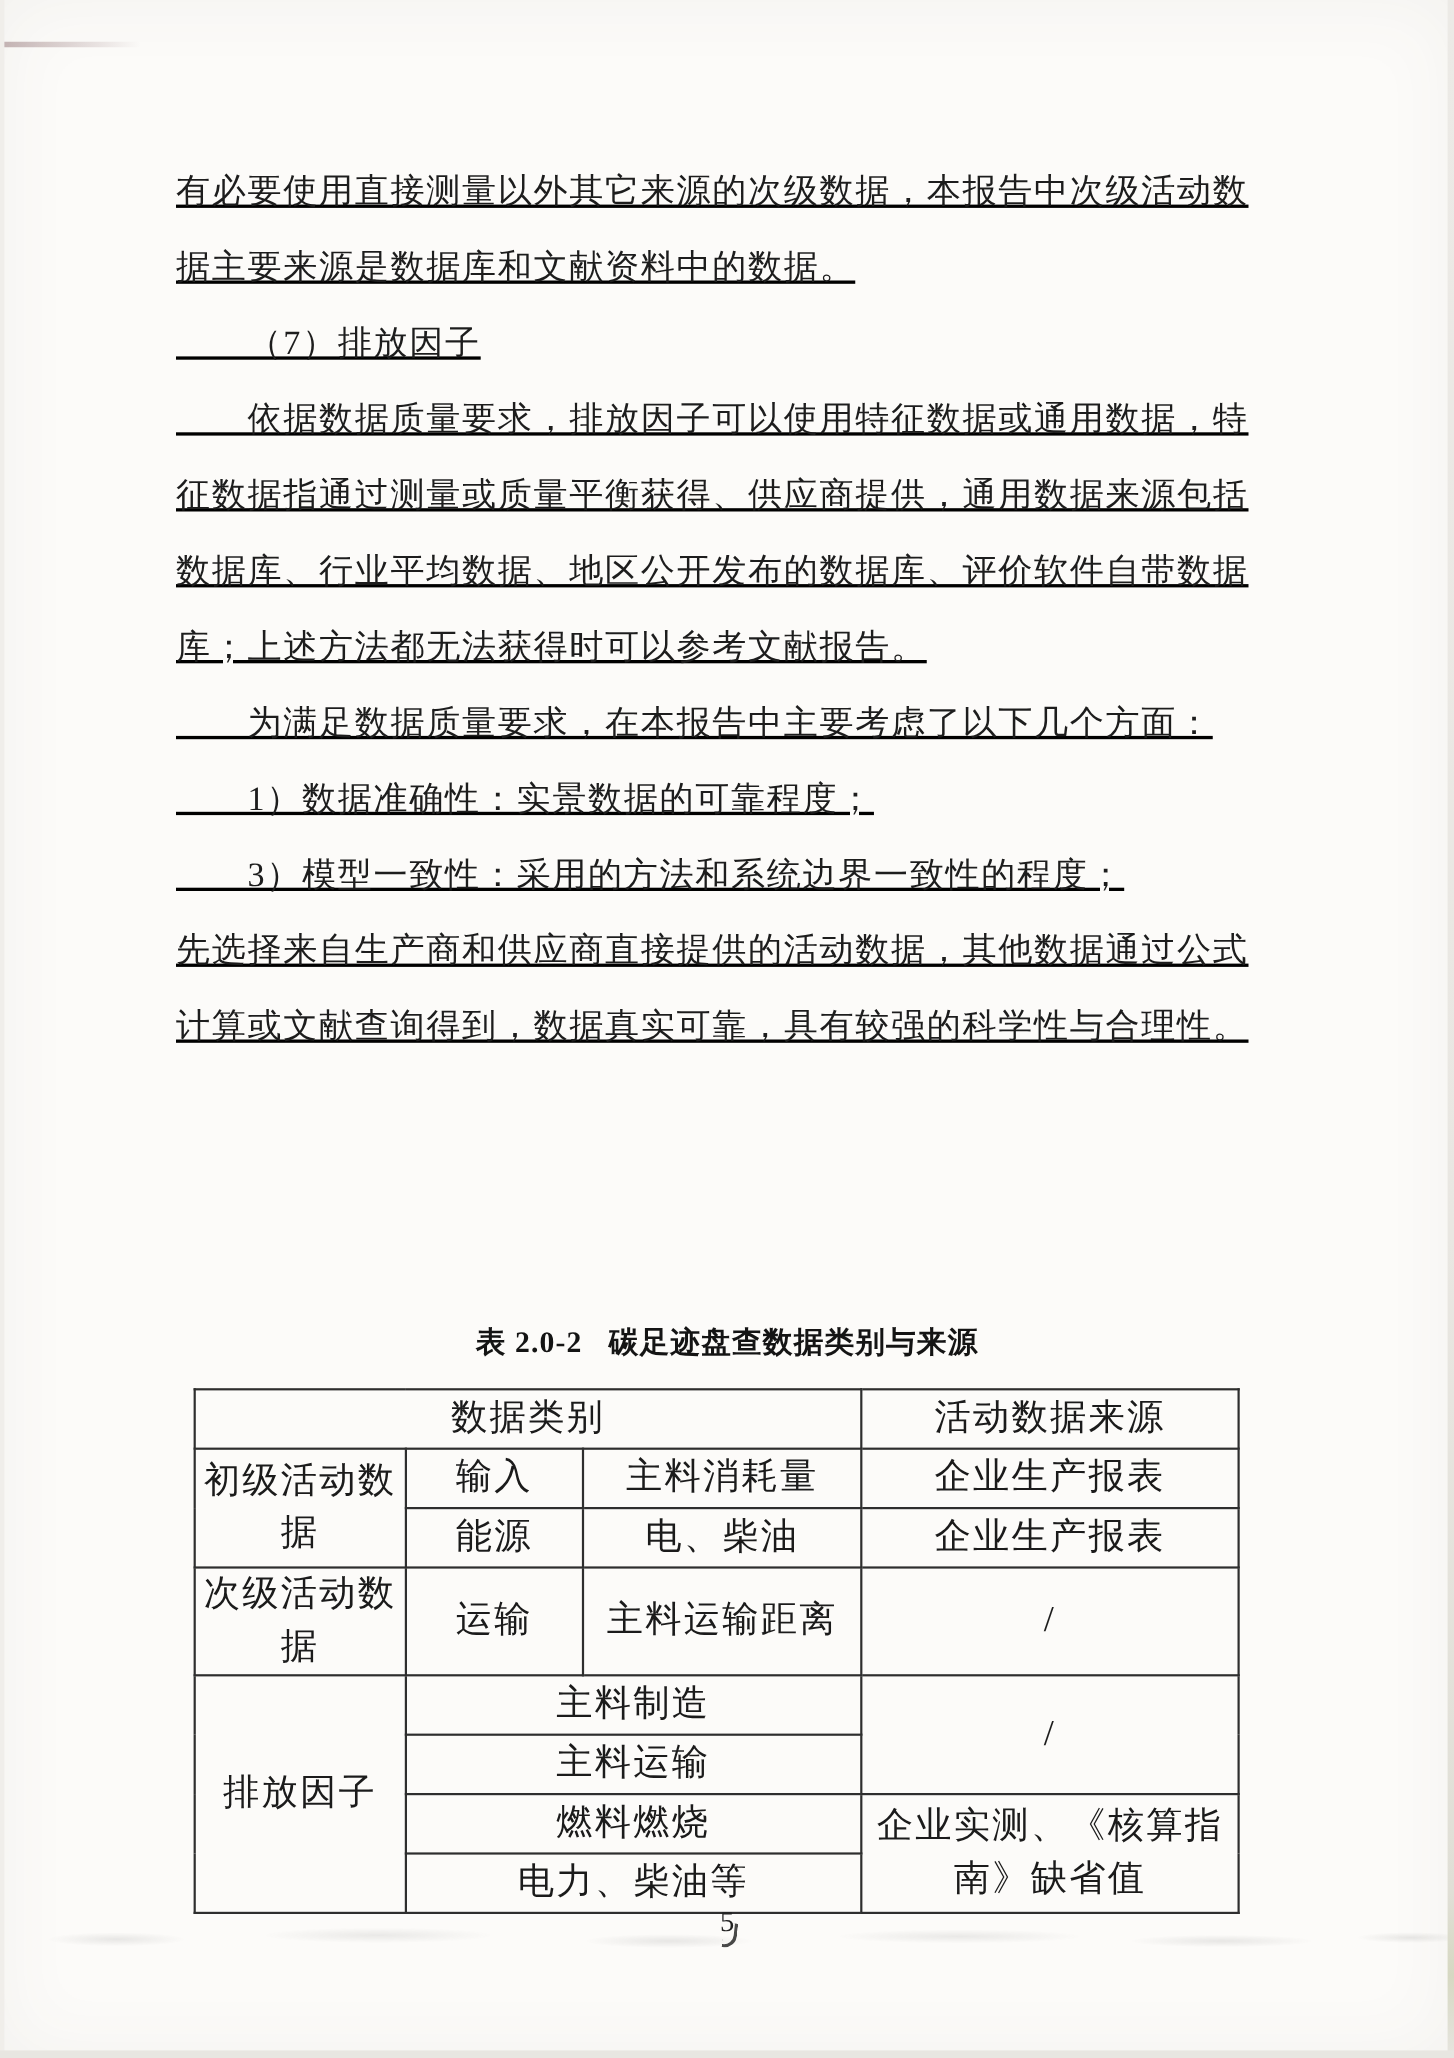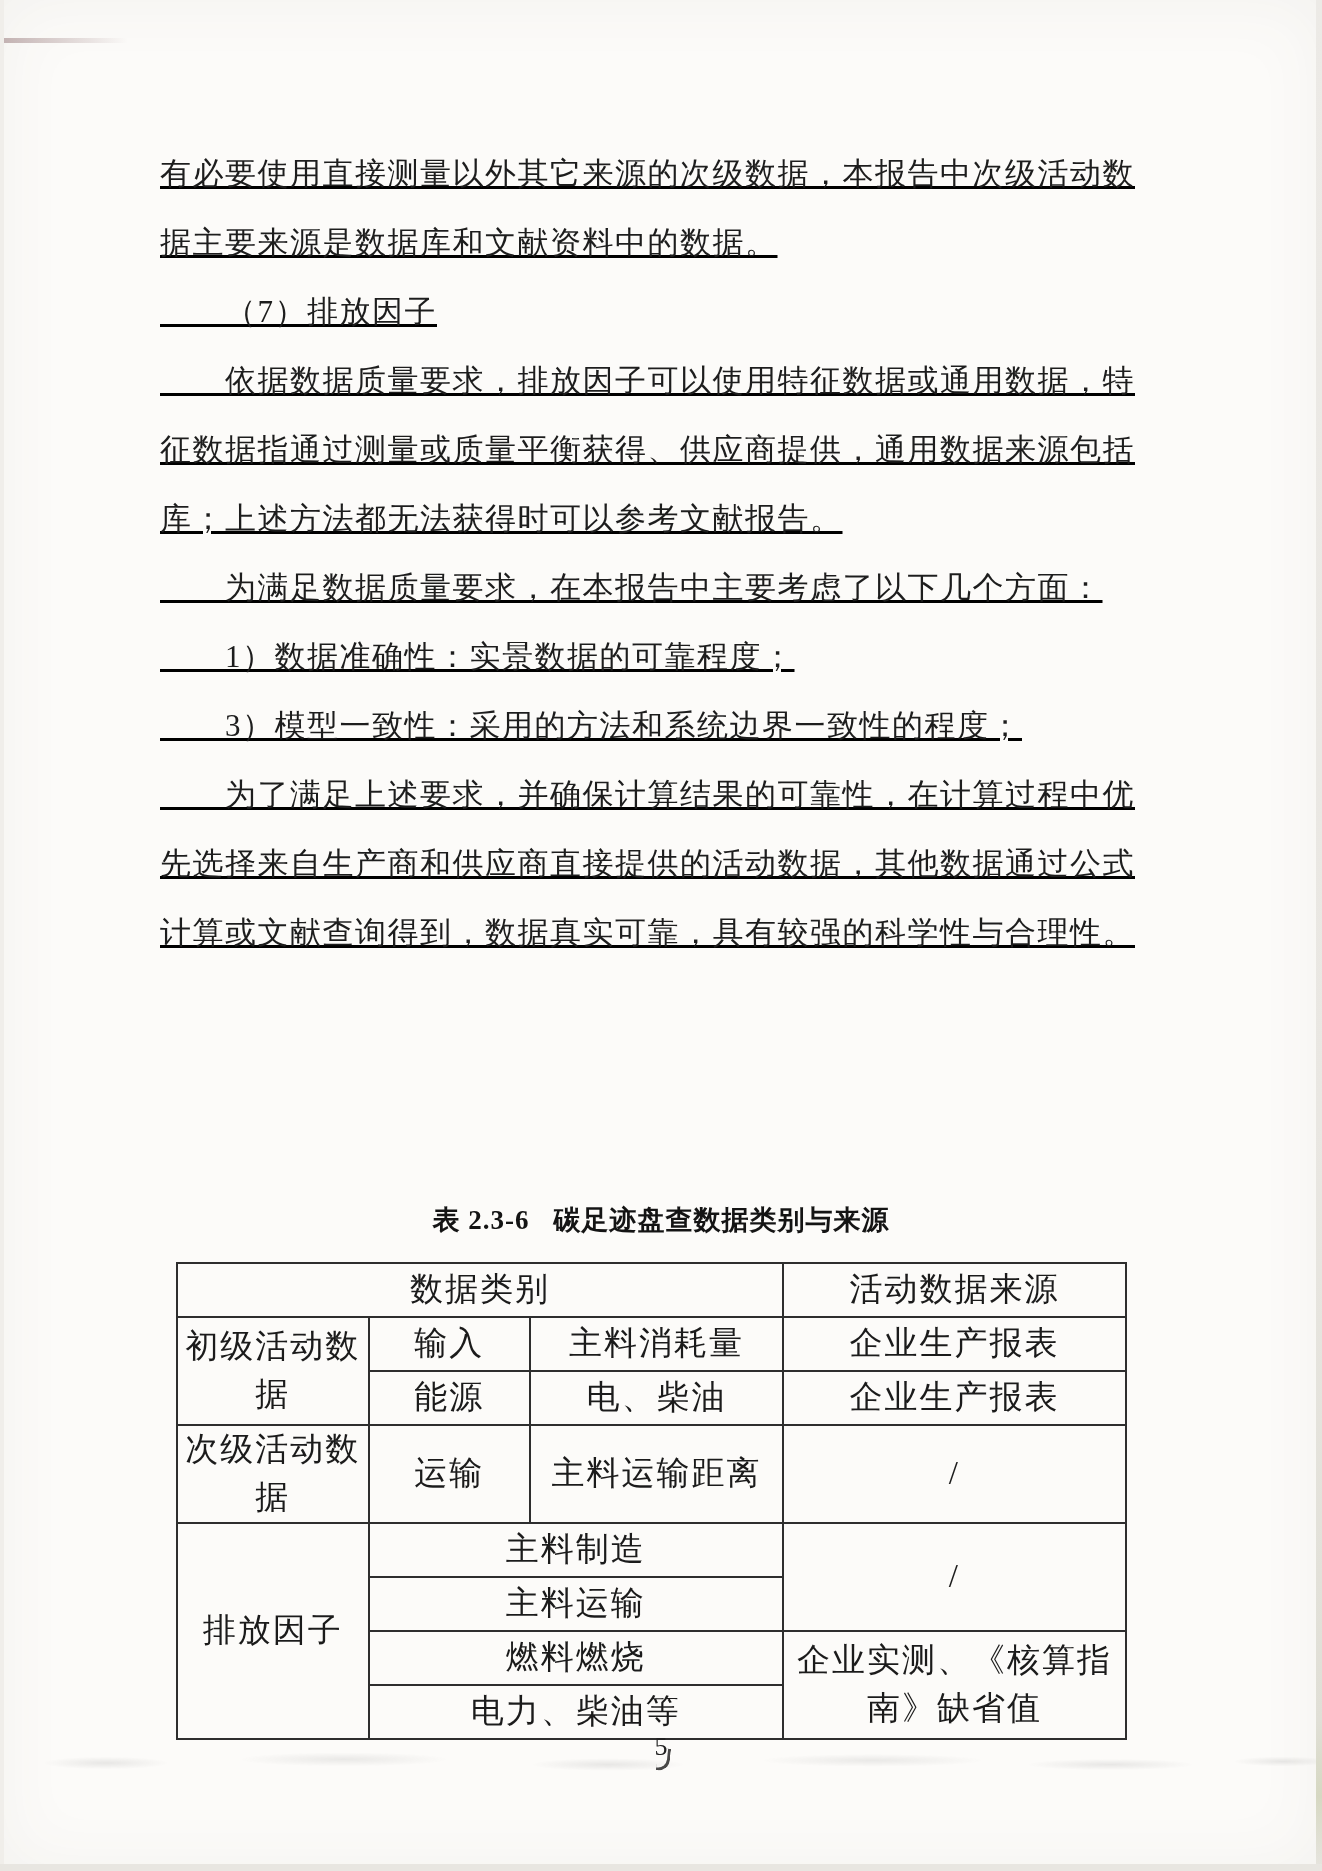--- a/index.html
+++ b/index.html
@@ -88,31 +88,31 @@
 <div class="page">
 
   <div class="scratch"></div>
 
   <div class="content">
     <div class="line">有必要使用直接测量以外其它来源的次级数据，本报告中次级活动数</div>
     <div class="line">据主要来源是数据库和文献资料中的数据。</div>
     <div class="line">　　（7）排放因子</div>
     <div class="line">　　依据数据质量要求，排放因子可以使用特征数据或通用数据，特</div>
     <div class="line">征数据指通过测量或质量平衡获得、供应商提供，通用数据来源包括</div>
+    <div class="line">数据库、行业平均数据、地区公开发布的数据库、评价软件自带数据</div>
     <div class="line">库；上述方法都无法获得时可以参考文献报告。</div>
     <div class="line">　　为满足数据质量要求，在本报告中主要考虑了以下几个方面：</div>
     <div class="line">　　1）数据准确性：实景数据的可靠程度；</div>
     <div class="line">　　3）模型一致性：采用的方法和系统边界一致性的程度；</div>
-    <div class="line">　　为了满足上述要求，并确保计算结果的可靠性，在计算过程中优</div>
     <div class="line">先选择来自生产商和供应商直接提供的活动数据，其他数据通过公式</div>
     <div class="line">计算或文献查询得到，数据真实可靠，具有较强的科学性与合理性。</div>
   </div>
 
   <div class="caption">
-    <span class="cap-label">表 2.3-6</span><span>碳足迹盘查数据类别与来源</span>
+    <span class="cap-label">表 2.0-2</span><span>碳足迹盘查数据类别与来源</span>
   </div>
 
   <table class="doc-table">
     <colgroup>
       <col style="width:191px">
         <col style="width:161px">
         <col style="width:252px">
         <col style="width:342px">
     </colgroup>
     <tbody>

